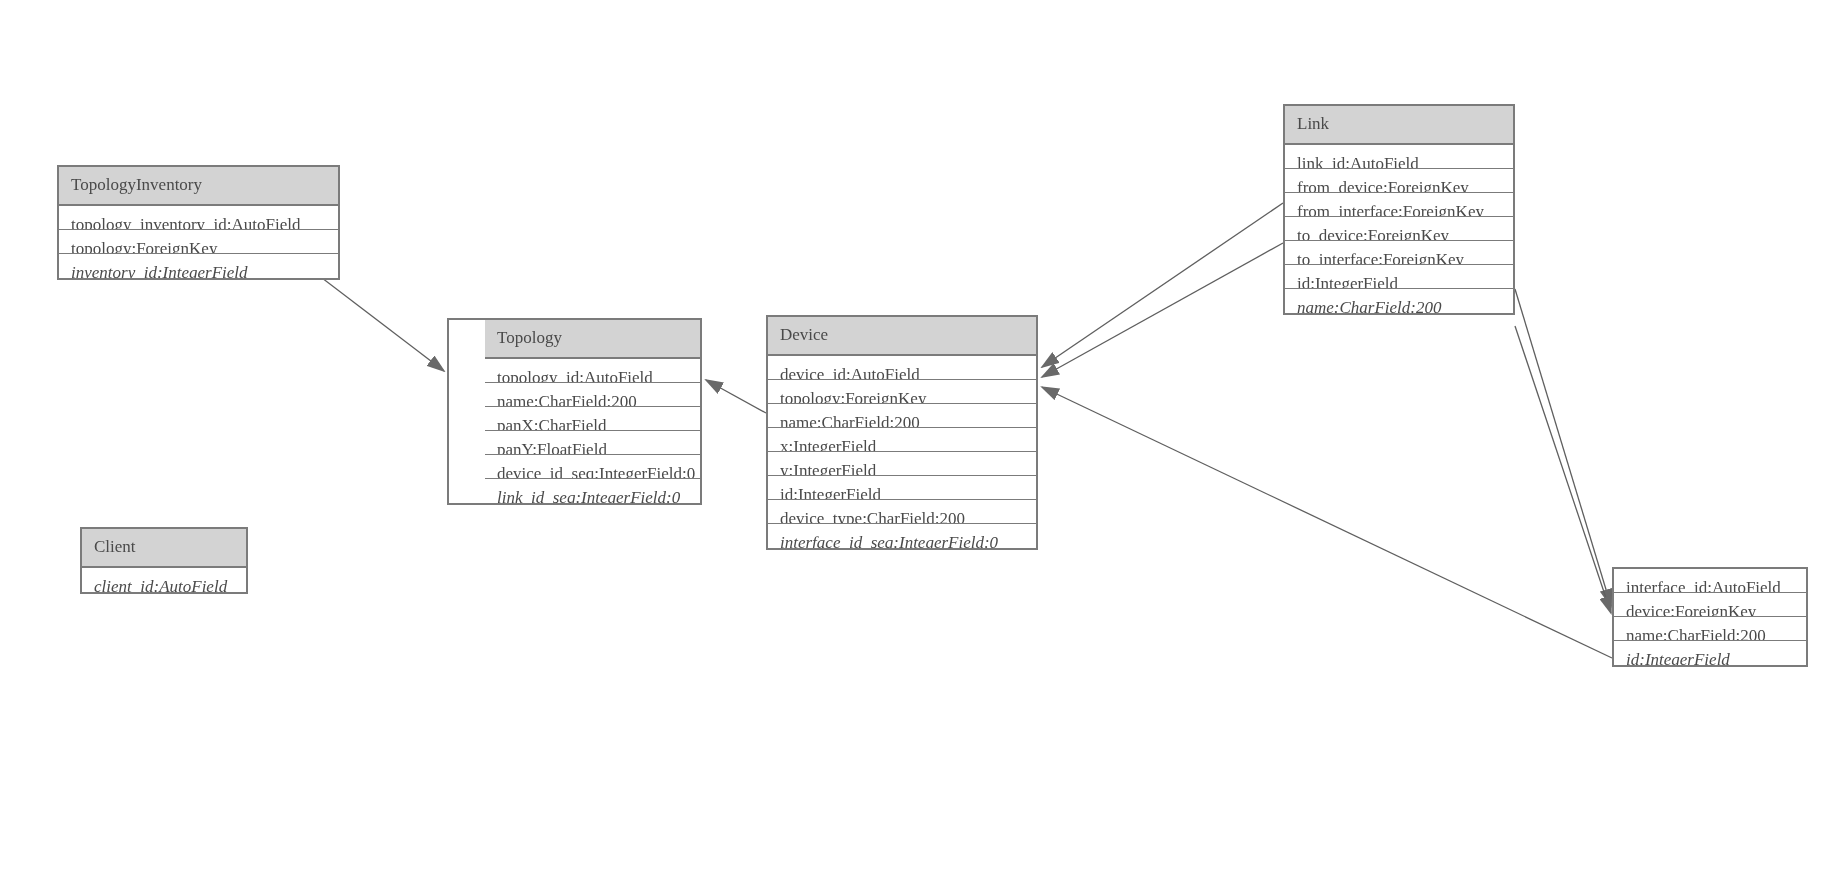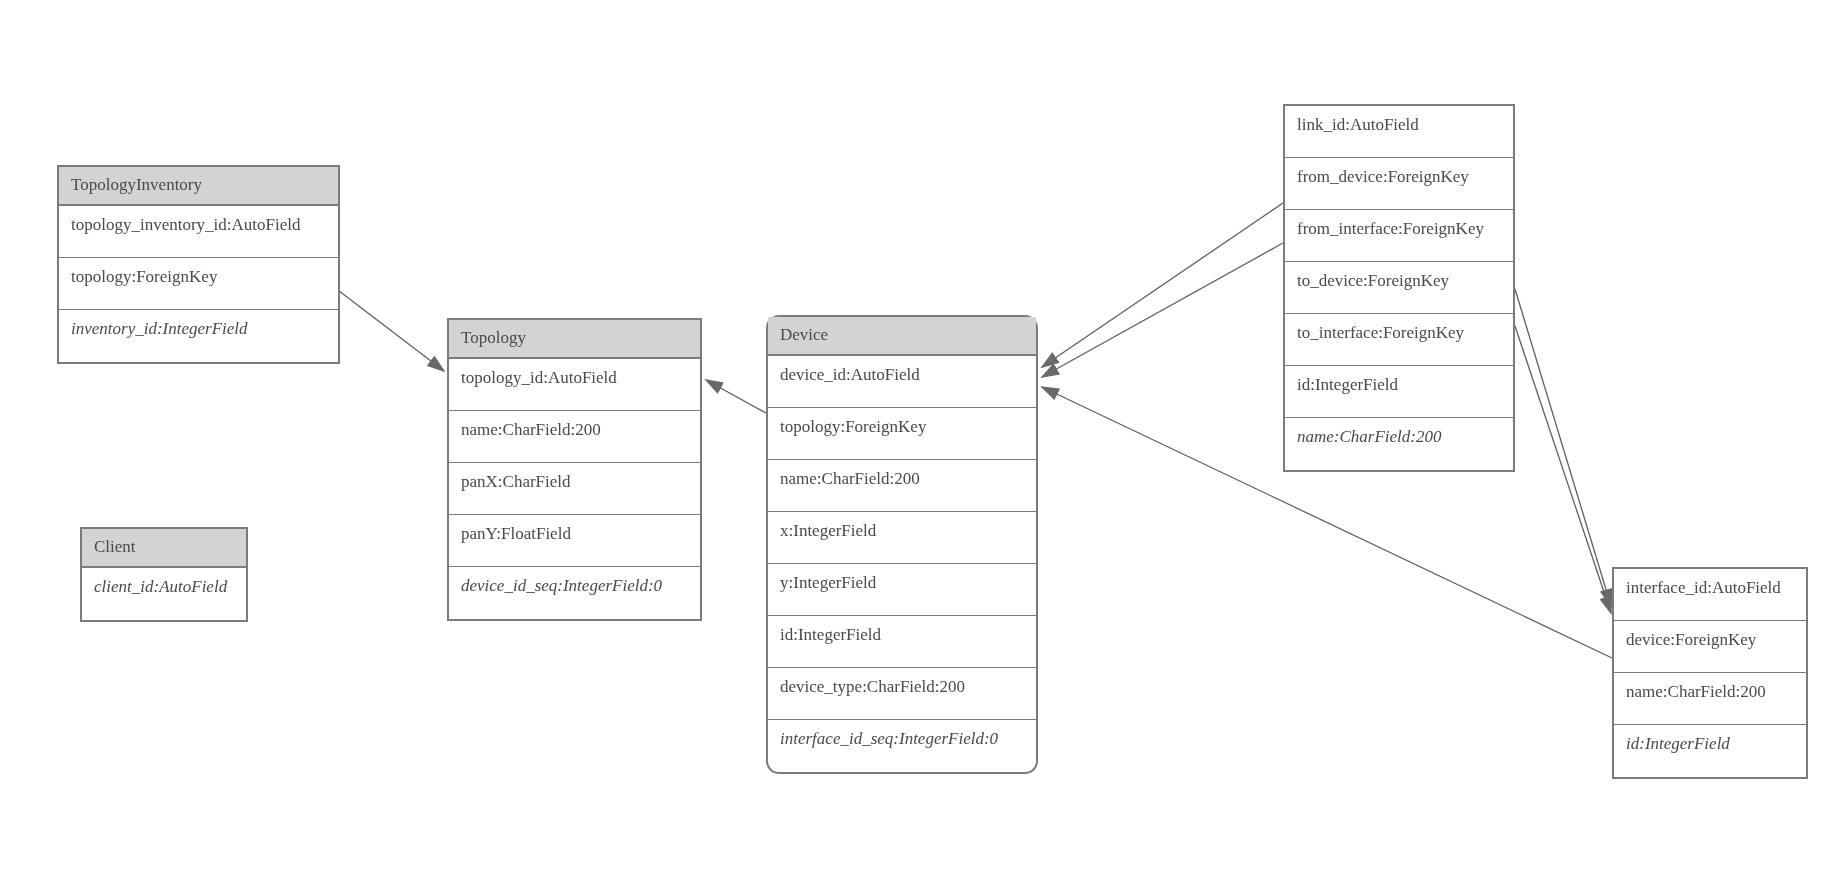--- a/index.html
+++ b/index.html
@@ -39,21 +39,21 @@
     box-sizing: border-box;
     height: 39px;
     line-height: 36px;
     padding-left: 12px;
     background: #d3d3d3;
     border-bottom: 2px solid #7b7b7b;
     overflow: hidden;
   }
   .field {
     box-sizing: border-box;
-    height: 52px;
+    height: 24px;
     line-height: 38px;
     padding-left: 12px;
     border-bottom: 1.5px solid #7b7b7b;
     overflow: hidden;
   }
   .field:last-child {
     border-bottom: none;
     font-style: italic;
   }
 </style>
@@ -77,50 +77,52 @@
     </svg>
   <div>
       <div class="entity" style="left: 22px; top: 165px; width: 283px; margin-left: 35px;">
     <div class="entity-header">TopologyInventory</div>
     <div class="entity-fields">
           <div class="field">topology_inventory_id:AutoField</div>
           <div class="field">topology:ForeignKey</div>
           <div class="field">inventory_id:IntegerField</div>
         </div>
   </div>
-      <div class="entity" style="left: 447px; top: 318px; width: 255px;">
+      <div class="entity" style="left: 447px; top: 318px; width: 255px; padding-left: 36px;">
     <div class="entity-header">Topology</div>
     <div class="entity-fields">
           <div class="field">topology_id:AutoField</div>
           <div class="field">name:CharField:200</div>
           <div class="field">panX:CharField</div>
           <div class="field">panY:FloatField</div>
           <div class="field">device_id_seq:IntegerField:0</div>
+          <div class="field">link_id_seq:IntegerField:0</div>
         </div>
   </div>
       <div class="entity" style="left: 80px; top: 527px; width: 168px;">
     <div class="entity-header">Client</div>
     <div class="entity-fields">
           <div class="field">client_id:AutoField</div>
         </div>
   </div>
-      <div class="entity" style="left: 766px; top: 315px; width: 272px; border-radius: 13px;">
+      <div class="entity" style="left: 766px; top: 315px; width: 272px;">
     <div class="entity-header">Device</div>
     <div class="entity-fields">
           <div class="field">device_id:AutoField</div>
           <div class="field">topology:ForeignKey</div>
           <div class="field">name:CharField:200</div>
           <div class="field">x:IntegerField</div>
           <div class="field">y:IntegerField</div>
           <div class="field">id:IntegerField</div>
           <div class="field">device_type:CharField:200</div>
           <div class="field">interface_id_seq:IntegerField:0</div>
         </div>
   </div>
       <div class="entity" style="left: 1283px; top: 104px; width: 232px;">
+    <div class="entity-header">Link</div>
     <div class="entity-fields">
           <div class="field">link_id:AutoField</div>
           <div class="field">from_device:ForeignKey</div>
           <div class="field">from_interface:ForeignKey</div>
           <div class="field">to_device:ForeignKey</div>
           <div class="field">to_interface:ForeignKey</div>
           <div class="field">id:IntegerField</div>
           <div class="field">name:CharField:200</div>
         </div>
   </div>

